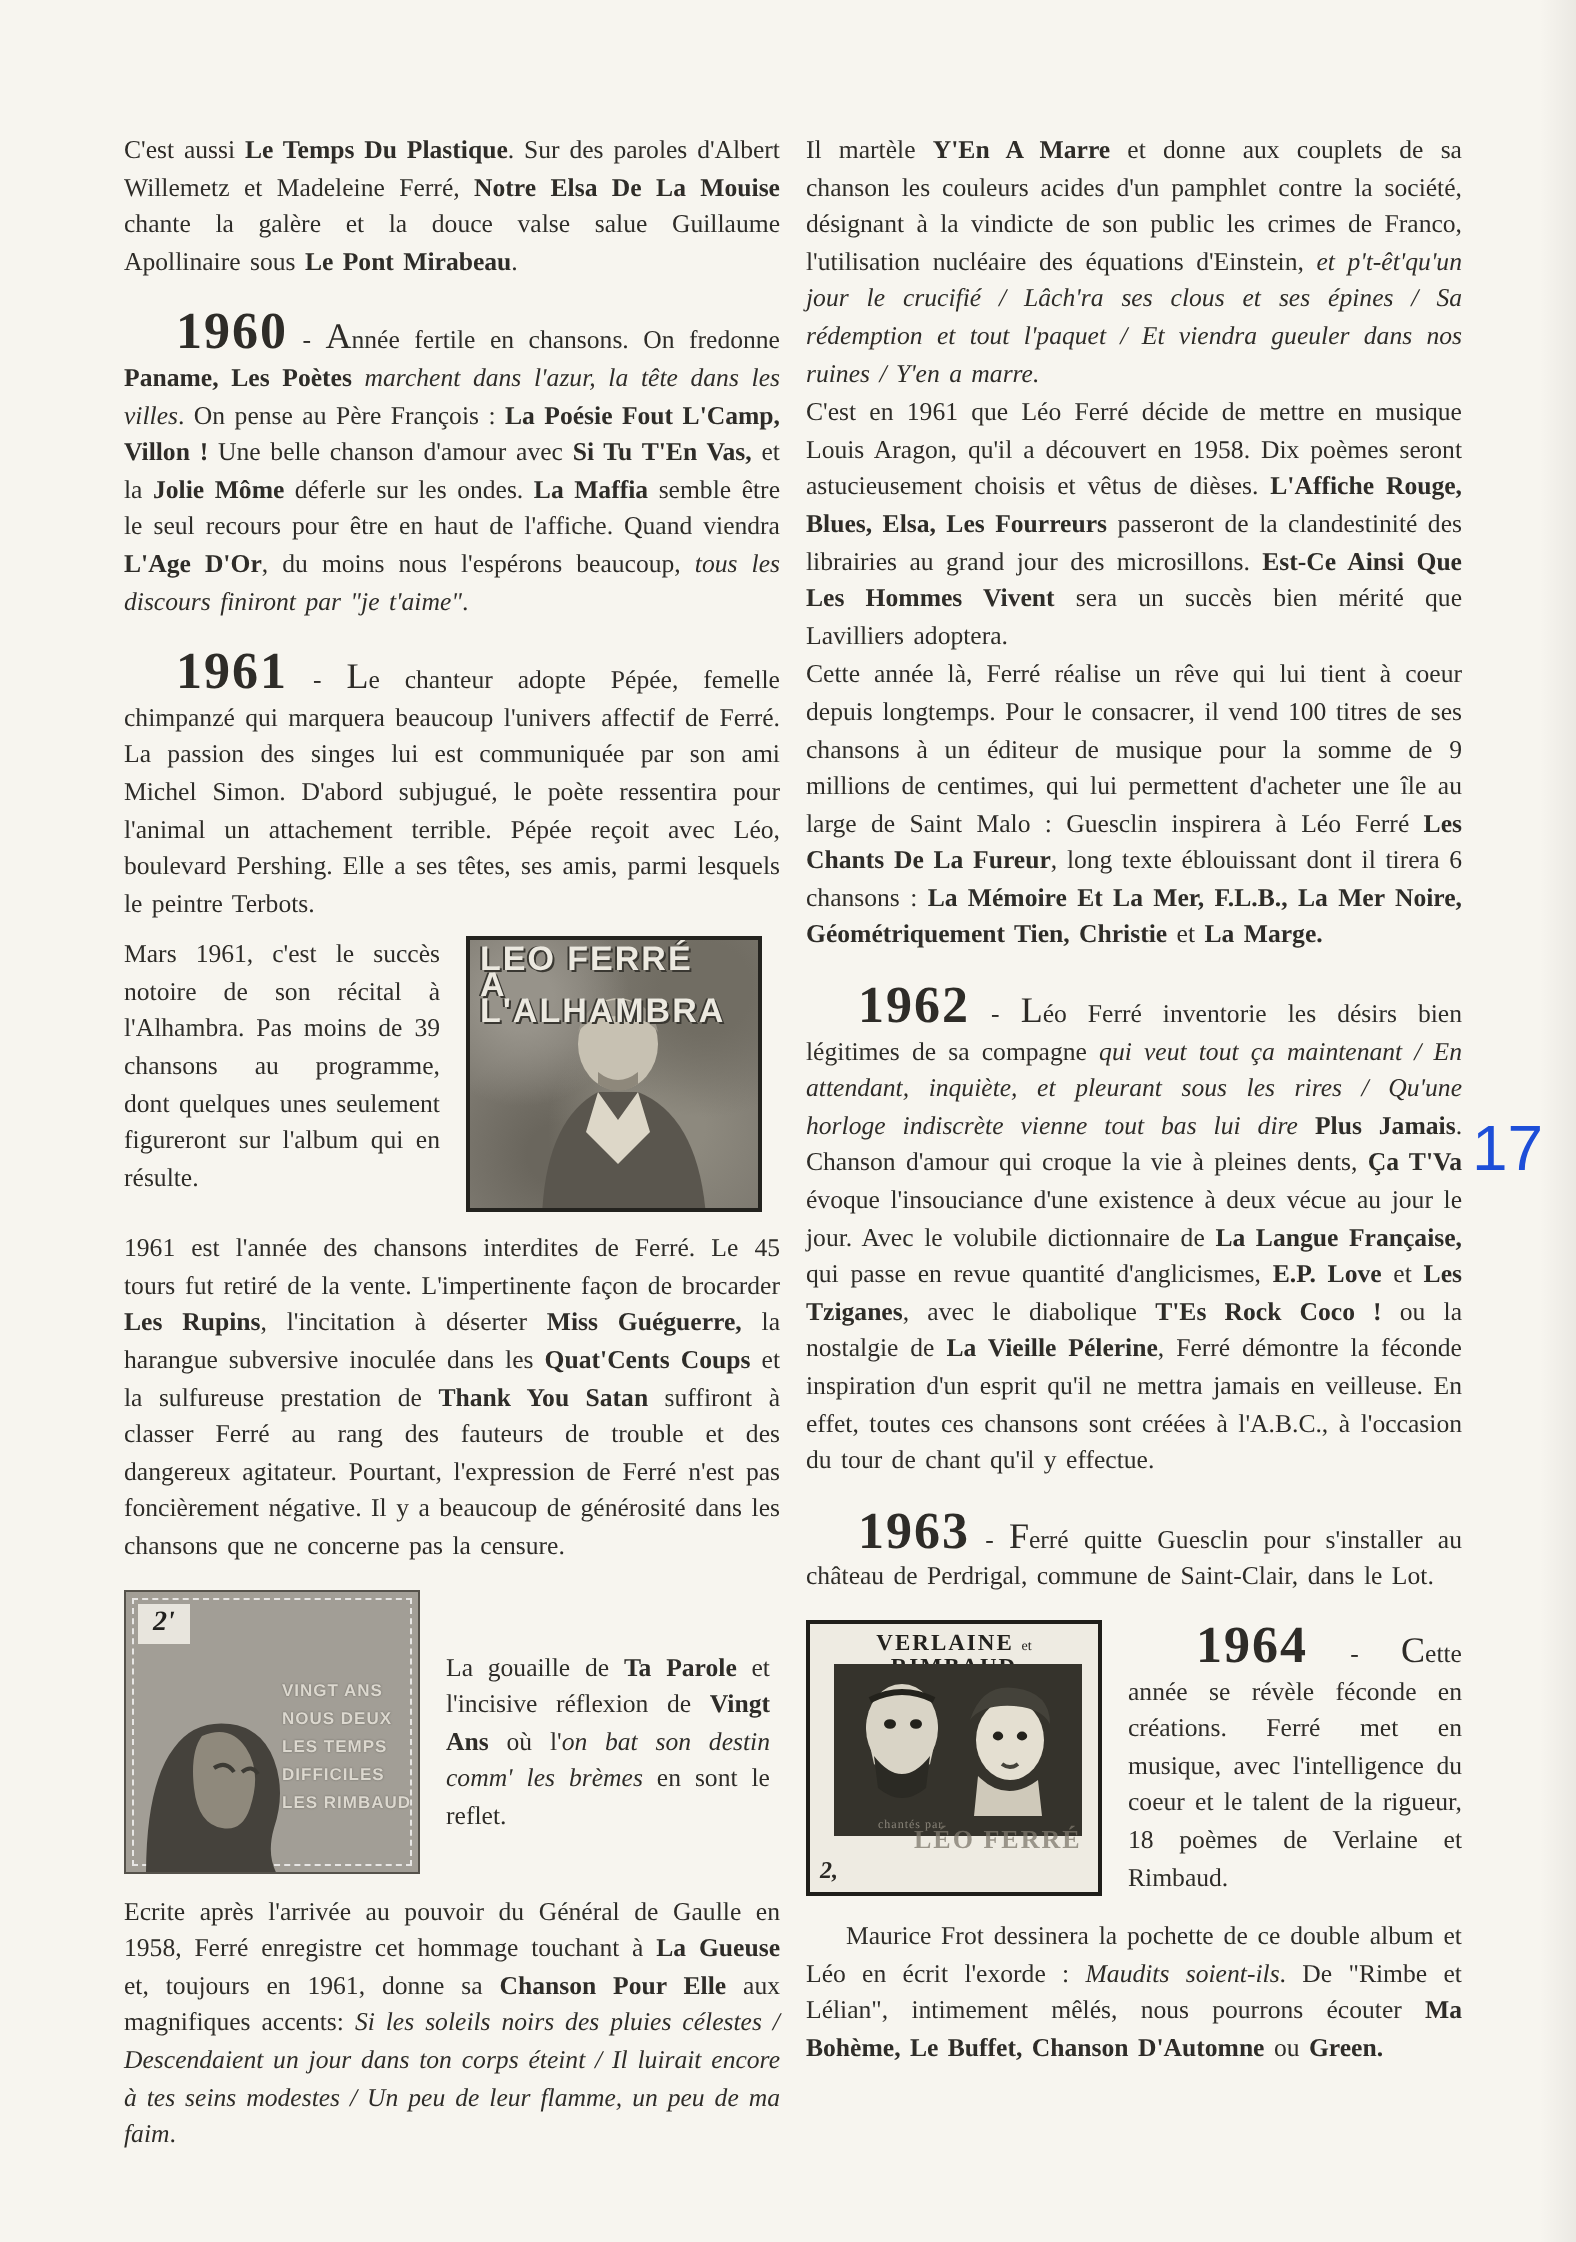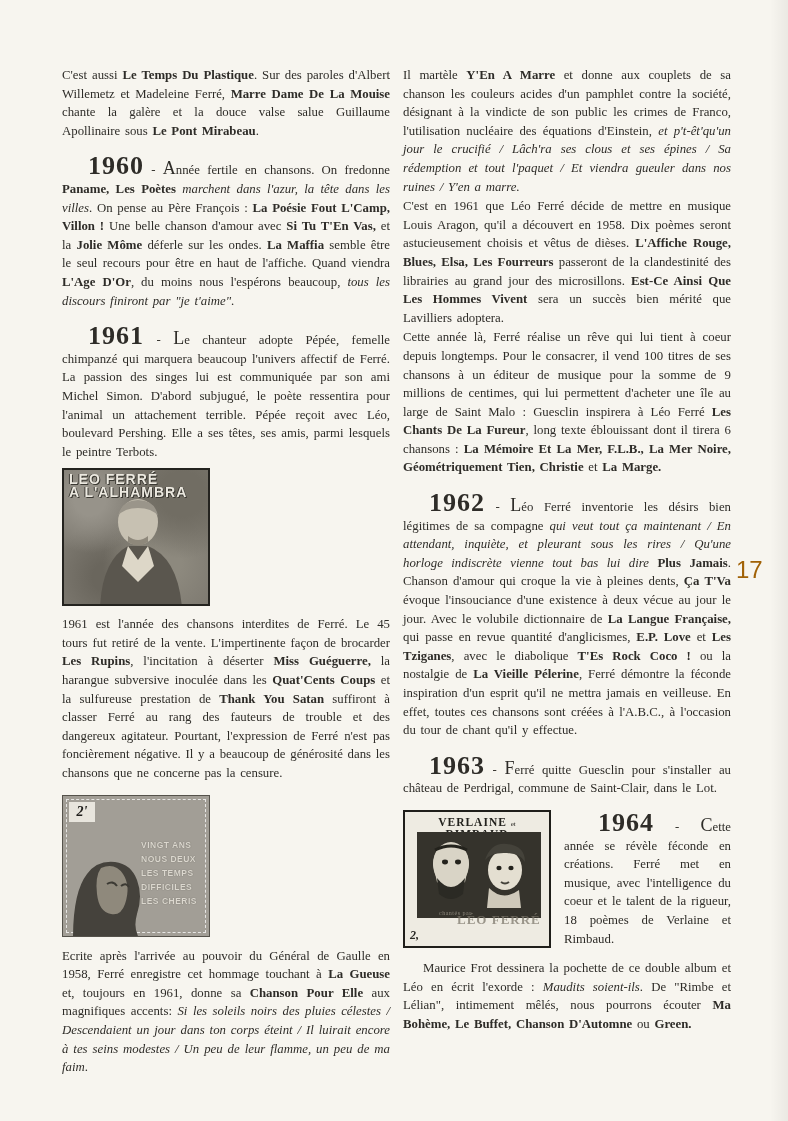--- a/index.html
+++ b/index.html
@@ -28,21 +28,21 @@
   .cover{flex:none;position:relative;box-sizing:border-box;overflow:hidden;}
   .cover-alhambra{width:148px;height:138px;border:2px solid #24231f;
       background:
         radial-gradient(circle at 18% 22%, #97938a 0 10%, rgba(0,0,0,0) 34%),
         radial-gradient(circle at 82% 18%, #716d63 0 14%, rgba(0,0,0,0) 40%),
         radial-gradient(circle at 70% 70%, #8d897e 0 12%, rgba(0,0,0,0) 45%),
         radial-gradient(circle at 30% 80%, #6a665d 0 10%, rgba(0,0,0,0) 38%),
         #7d7970;}
   .alh-banner{position:absolute;top:3px;left:5px;right:5px;z-index:3;
       font-family:"Liberation Sans", sans-serif;font-weight:bold;
-      font-size:14px;line-height:13px;letter-spacing:1px;color:#ece9e0;
+      font-size:17px;line-height:13px;letter-spacing:1px;color:#ece9e0;
       text-shadow:1px 1px 0 #3a3832, -1px 0 0 #3a3832;}
   .cover-vingtans{width:148px;height:142px;border:1px solid #55524b;background:#a29e96;
       outline:1px dashed rgba(255,255,255,.75);outline-offset:-5px;}
   .barclay-box{position:absolute;top:6px;left:6px;width:26px;height:20px;background:#e8e5dd;
       font-family:"Liberation Serif", serif;font-weight:bold;font-style:italic;
       font-size:14px;color:#22211e;text-align:center;line-height:19px;}
   .tracklist{position:absolute;top:42px;left:78px;width:66px;
       font-family:"Liberation Sans", sans-serif;font-weight:bold;font-size:8.5px;
       line-height:14px;letter-spacing:.5px;color:#dcd8cf;
       text-shadow:0 0 1px rgba(60,58,52,.6);}
@@ -52,33 +52,34 @@
   .verl-title .et{font-size:7px;font-weight:normal;letter-spacing:0;}
   .verl-credit{position:absolute;left:34px;bottom:30px;z-index:3;
       font-size:6px;color:#8a857a;letter-spacing:.5px;}
   .verl-artist{position:absolute;left:52px;bottom:18px;z-index:3;
       font-weight:bold;font-size:13px;letter-spacing:1px;color:rgba(125,120,108,.75);}
   .verl-logo{position:absolute;left:5px;bottom:3px;z-index:3;
       font-weight:bold;font-style:italic;font-size:12px;color:#2a2925;}
   .cover svg{position:absolute;top:0;left:0;z-index:1;}
   
   .page-number{position:absolute;left:736px;top:556px;
-      font-family:"Liberation Sans", sans-serif;font-size:24px;color:#a16207;text-align:right;}
+      font-family:"Liberation Sans", sans-serif;font-size:32px;color:#1d4ed8;text-align:right;}
 </style>
 </head>
 <body>
 
 <div class="page">
 
   <div class="col col-left">
-    <p class="para"><span class="s-n">C'est aussi </span><span class="s-b">Le Temps Du Plastique</span><span class="s-n">. Sur des paroles d'Albert Willemetz et Madeleine Ferré, </span><span class="s-b">Marre Dame De La Mouise</span><span class="s-n"> chante la galère et la douce valse salue Guillaume Apollinaire sous </span><span class="s-b">Le Pont Mirabeau</span><span class="s-n">.</span></p>
+    <p class="para"><span class="s-n">C'est aussi </span><span class="s-b">Le Temps Du Plastique</span><span class="s-n">. Sur des paroles d'Albert Willemetz et Madeleine Ferré, </span><span class="s-b">Notre Elsa De La Mouise</span><span class="s-n"> chante la galère et la douce valse salue Guillaume Apollinaire sous </span><span class="s-b">Le Pont Mirabeau</span><span class="s-n">.</span></p>
     <p class="para yearpara"><span class="s-y">1960</span><span class="s-n"> - </span><span class="s-c">A</span><span class="s-n">nnée fertile en chansons. On fredonne </span><span class="s-b">Paname, Les Poètes </span><span class="s-i">marchent dans l'azur, la tête dans les villes</span><span class="s-n">. On pense au Père François : </span><span class="s-b">La Poésie Fout L'Camp, Villon !</span><span class="s-n"> Une belle chanson d'amour avec </span><span class="s-b">Si Tu T'En Vas,</span><span class="s-n"> et la </span><span class="s-b">Jolie Môme</span><span class="s-n"> déferle sur les ondes. </span><span class="s-b">La Maffia</span><span class="s-n"> semble être le seul recours pour être en haut de l'affiche. Quand viendra </span><span class="s-b">L'Age D'Or</span><span class="s-n">, du moins nous l'espérons beaucoup, </span><span class="s-i">tous les discours finiront par "je t'aime"</span><span class="s-n">.</span></p>
     <p class="para yearpara"><span class="s-y">1961</span><span class="s-n"> - </span><span class="s-c">L</span><span class="s-n">e chanteur adopte Pépée, femelle chimpanzé qui marquera beaucoup l'univers affectif de Ferré. La passion des singes lui est communiquée par son ami Michel Simon. D'abord subjugué, le poète ressentira pour l'animal un attachement terrible. Pépée reçoit avec Léo, boulevard Pershing. Elle a ses têtes, ses amis, parmi lesquels le peintre Terbots.</span></p>
 
     <div class="media-row">
+      <p class="para side-text"><span class="s-n">Mars 1961, c'est le succès notoire de son récital à l'Alhambra. Pas moins de 39 chansons au programme, dont quelques unes seulement figureront sur l'album qui en résulte.</span></p>
       <div class="cover cover-alhambra">
         <svg width="148" height="138" viewBox="0 0 148 138">
           <ellipse cx="74" cy="52" rx="20" ry="23" fill="#c7c1b2"></ellipse>
           <path d="M54 46 q4 -16 20 -16 q17 0 20 16 q-6 -8 -20 -8 q-14 0 -20 8 Z" fill="#9a958a"></path>
           <path d="M64 66 q10 8 20 0 l0 6 q-10 7 -20 0 Z" fill="#8e887b"></path>
           <path d="M36 138 q2 -48 28 -62 l20 0 q30 12 34 62 Z" fill="#5a564e"></path>
           <path d="M64 76 l10 14 l10 -14 l6 20 l-16 16 l-16 -16 Z" fill="#ddd7c8"></path>
         </svg>
         <div class="alh-banner">
           <div>LEO FERRÉ</div>
@@ -95,23 +96,24 @@
           <path d="M10 142 q0 -46 14 -64 q10 -14 28 -12 q16 2 22 18 q6 16 0 34 q-4 14 2 24 Z" fill="#45423c"></path>
           <path d="M38 72 q14 -6 22 6 q8 12 2 30 q-4 12 -14 10 q-12 -2 -14 -20 q-2 -18 4 -26 Z" fill="#8f897c"></path>
           <path d="M44 88 q6 -4 10 2" stroke="#3c3a34" stroke-width="2" fill="none"></path>
           <path d="M58 90 q5 -4 8 1" stroke="#3c3a34" stroke-width="2" fill="none"></path>
         </svg>
         <div class="barclay-box">2'</div>
         <div class="tracklist">
           <div>VINGT ANS</div>
           <div>NOUS DEUX</div>
           <div>LES TEMPS DIFFICILES</div>
-          <div>LES CHERIS</div>
+          <div>LES RIMBAUD</div>
         </div>
       </div>
+      <p class="para caption-right"><span class="s-n">La gouaille de </span><span class="s-b">Ta Parole</span><span class="s-n"> et l'incisive réflexion de </span><span class="s-b">Vingt Ans</span><span class="s-n"> où l'</span><span class="s-i">on bat son destin comm' les brèmes</span><span class="s-n"> en sont le reflet.</span></p>
     </div>
 
     <p class="para" style="margin-top:10px;"><span class="s-n">Ecrite après l'arrivée au pouvoir du Général de Gaulle en 1958, Ferré enregistre cet hommage touchant à </span><span class="s-b">La Gueuse</span><span class="s-n"> et, toujours en 1961, donne sa </span><span class="s-b">Chanson Pour Elle</span><span class="s-n"> aux magnifiques accents: </span><span class="s-i">Si les soleils noirs des pluies célestes / Descendaient un jour dans ton corps éteint / Il luirait encore à tes seins modestes / Un peu de leur flamme, un peu de ma faim</span><span class="s-n">.</span></p>
   </div>
 
   <div class="col col-right">
     <p class="para"><span class="s-n">Il martèle </span><span class="s-b">Y'En A Marre</span><span class="s-n"> et donne aux couplets de sa chanson les couleurs acides d'un pamphlet contre la société, désignant à la vindicte de son public les crimes de Franco, l'utilisation nucléaire des équations d'Einstein, </span><span class="s-i">et p't-êt'qu'un jour le crucifié / Lâch'ra ses clous et ses épines / Sa rédemption et tout l'paquet / Et viendra gueuler dans nos ruines / Y'en a marre.</span></p>
     <p class="para"><span class="s-n">C'est en 1961 que Léo Ferré décide de mettre en musique Louis Aragon, qu'il a découvert en 1958. Dix poèmes seront astucieusement choisis et vêtus de dièses. </span><span class="s-b">L'Affiche Rouge, Blues, Elsa, Les Fourreurs</span><span class="s-n"> passeront de la clandestinité des librairies au grand jour des microsillons. </span><span class="s-b">Est-Ce Ainsi Que Les Hommes Vivent</span><span class="s-n"> sera un succès bien mérité que Lavilliers adoptera.</span></p>
     <p class="para"><span class="s-n">Cette année là, Ferré réalise un rêve qui lui tient à coeur depuis longtemps. Pour le consacrer, il vend 100 titres de ses chansons à un éditeur de musique pour la somme de 9 millions de centimes, qui lui permettent d'acheter une île au large de Saint Malo : Guesclin inspirera à Léo Ferré </span><span class="s-b">Les Chants De La Fureur</span><span class="s-n">, long texte éblouissant dont il tirera 6 chansons : </span><span class="s-b">La Mémoire Et La Mer, F.L.B., La Mer Noire, Géométriquement Tien, Christie</span><span class="s-n"> et </span><span class="s-b">La Marge.</span></p>
     <p class="para yearpara"><span class="s-y">1962</span><span class="s-n"> - </span><span class="s-c">L</span><span class="s-n">éo Ferré inventorie les désirs bien légitimes de sa compagne </span><span class="s-i">qui veut tout ça maintenant / En attendant, inquiète, et pleurant sous les rires / Qu'une horloge indiscrète vienne tout bas lui dire</span><span class="s-n"> </span><span class="s-b">Plus Jamais</span><span class="s-n">. Chanson d'amour qui croque la vie à pleines dents, </span><span class="s-b">Ça T'Va</span><span class="s-n"> évoque l'insouciance d'une existence à deux vécue au jour le jour. Avec le volubile dictionnaire de </span><span class="s-b">La Langue Française,</span><span class="s-n"> qui passe en revue quantité d'anglicismes, </span><span class="s-b">E.P. Love</span><span class="s-n"> et </span><span class="s-b">Les Tziganes</span><span class="s-n">, avec le diabolique </span><span class="s-b">T'Es Rock Coco !</span><span class="s-n"> ou la nostalgie de </span><span class="s-b">La Vieille Pélerine</span><span class="s-n">, Ferré démontre la féconde inspiration d'un esprit qu'il ne mettra jamais en veilleuse. En effet, toutes ces chansons sont créées à l'A.B.C., à l'occasion du tour de chant qu'il y effectue.</span></p>

